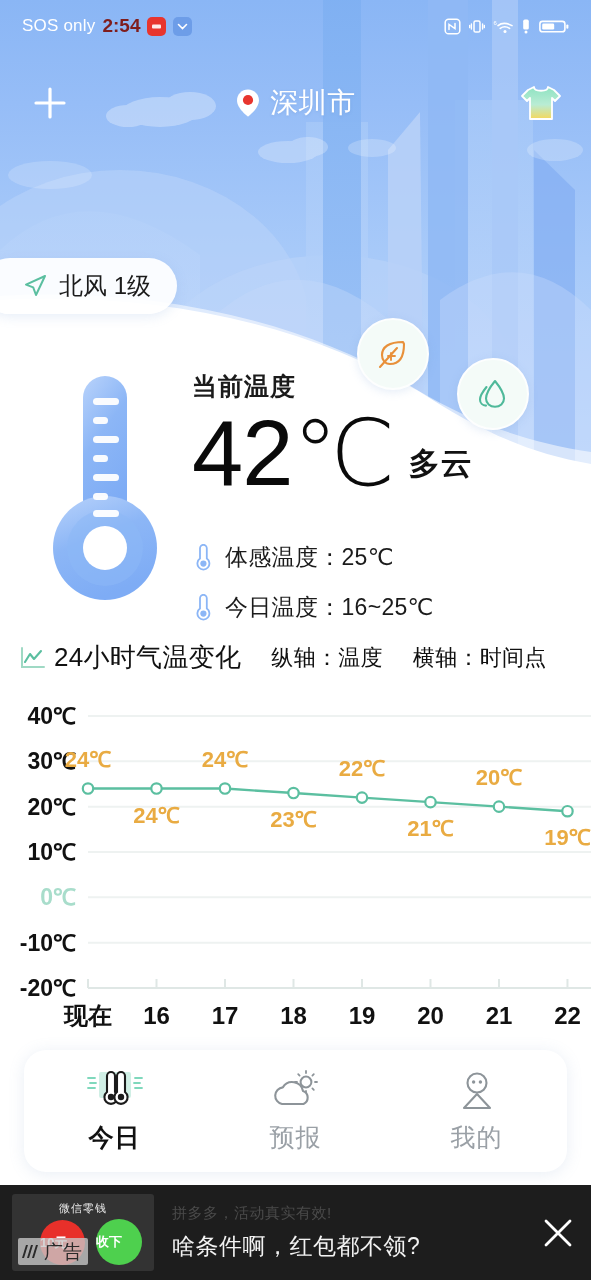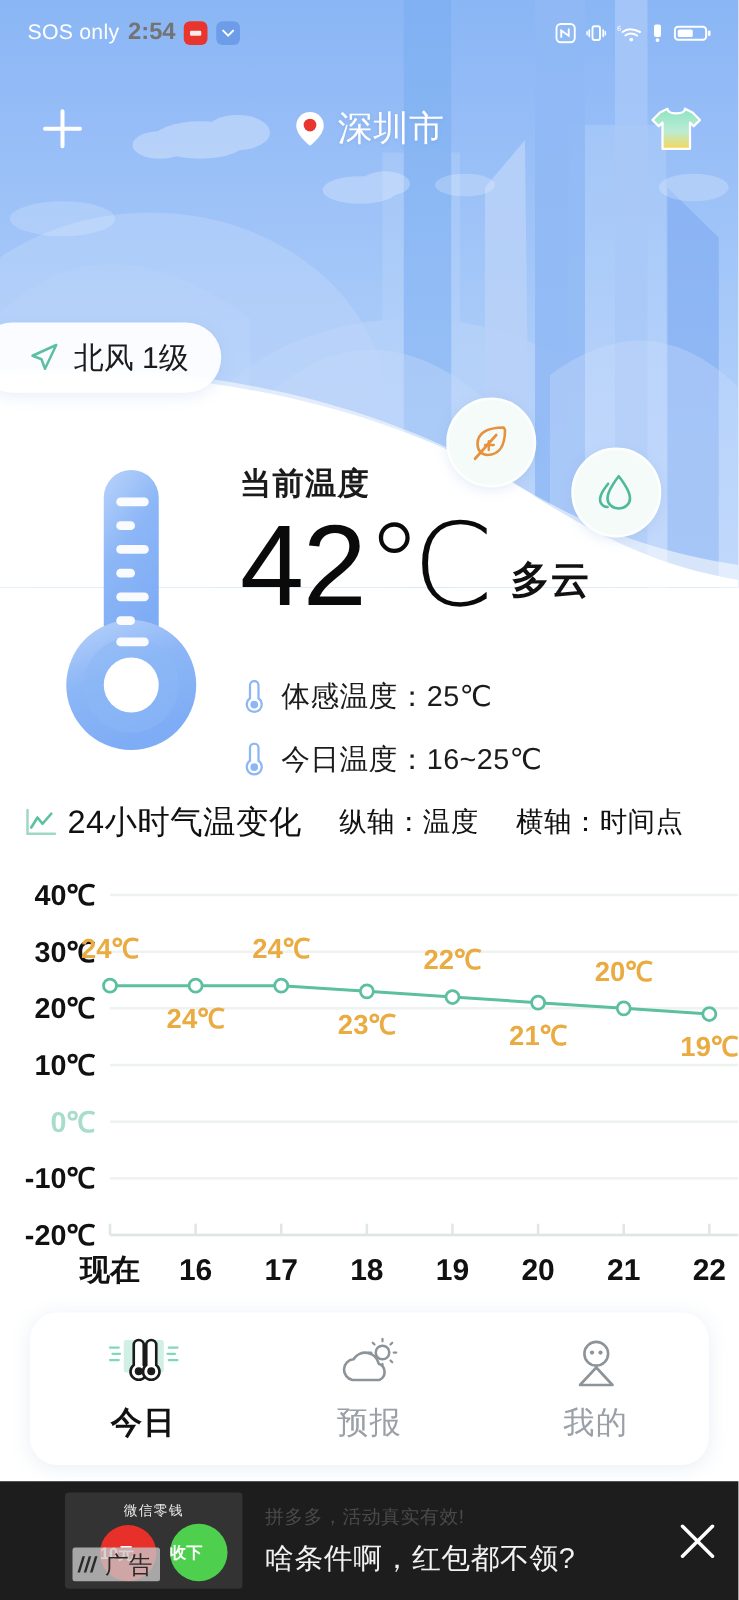--- a/index.html
+++ b/index.html
@@ -22,21 +22,21 @@
   .hero-svg { position:absolute; left:0; top:0; width:591px; height:470px; }
 
   
   .statusbar {
     position:absolute; left:0; top:0; width:591px; height:52px;
     display:flex; align-items:center; justify-content:space-between;
     padding:0 22px; z-index:40; color:#fff;
   }
   .sb-left { display:flex; align-items:center; gap:7px;text-align:right; }
   .sb-sos { font-size:17px; font-weight:400; letter-spacing:.2px; color:#fff; }
-  .sb-time { font-size:19px; font-weight:700; color:#737373; }
+  .sb-time { font-size:19px; font-weight:700; color:#7f1d1d; }
   .sb-appicon { width:19px; height:19px; border-radius:5px; display:flex;align-items:center;justify-content:center; }
   .sb-appicon.red { background:#e8352e; }
   .sb-appicon.blue { background:#6d9de8; }
   .sb-right { display:flex; align-items:center; gap:8px; }
   .sb-right svg { display:block; }
 
   
   .topnav {
     position:absolute; left:0; top:72px; width:591px; height:62px;
     display:flex; align-items:center; justify-content:space-between;
@@ -102,21 +102,21 @@
     display:flex; align-items:center; z-index:30;
   }
   .bn-item { flex:1; display:flex; flex-direction:column; align-items:center; gap:9px; cursor:pointer; }
   .bn-ico { height:44px; display:flex; align-items:flex-end; justify-content:center; }
   .bn-label { font-size:25px; color:#9aa0a6; letter-spacing:1px; }
   .bn-item.active .bn-label { color:#111; font-weight:700; }
 
   
   .adbar {
     position:absolute; left:0; top:1185px; width:591px; height:95px;
-    background:#1d1d1d; display:flex; align-items:center; z-index:50;padding-left:40px;
+    background:#1d1d1d; display:flex; align-items:center; z-index:50;
   }
   .ad-thumb {
     position:relative; width:142px; height:77px; margin-left:12px;
     background:#333; border-radius:3px; overflow:hidden; flex:none;
   }
   .ad-thumb-title { position:absolute; left:0; top:7px; width:100%; text-align:center;
     font-size:11px; color:#e9e9e9; letter-spacing:1px; }
   .ad-coin { position:absolute; border-radius:50%; display:flex; align-items:center; }
   .ad-coin.red { left:28px; top:26px; width:45px; height:45px; background:#e8302a; }
   .ad-coin.green { left:84px; top:25px; width:46px; height:46px; background:#4ed04e; }

